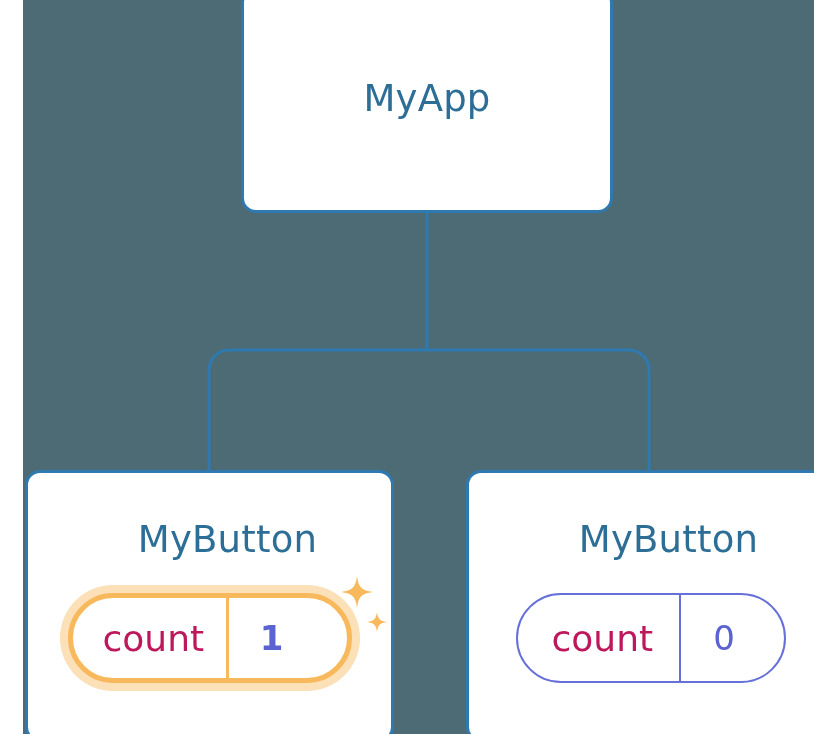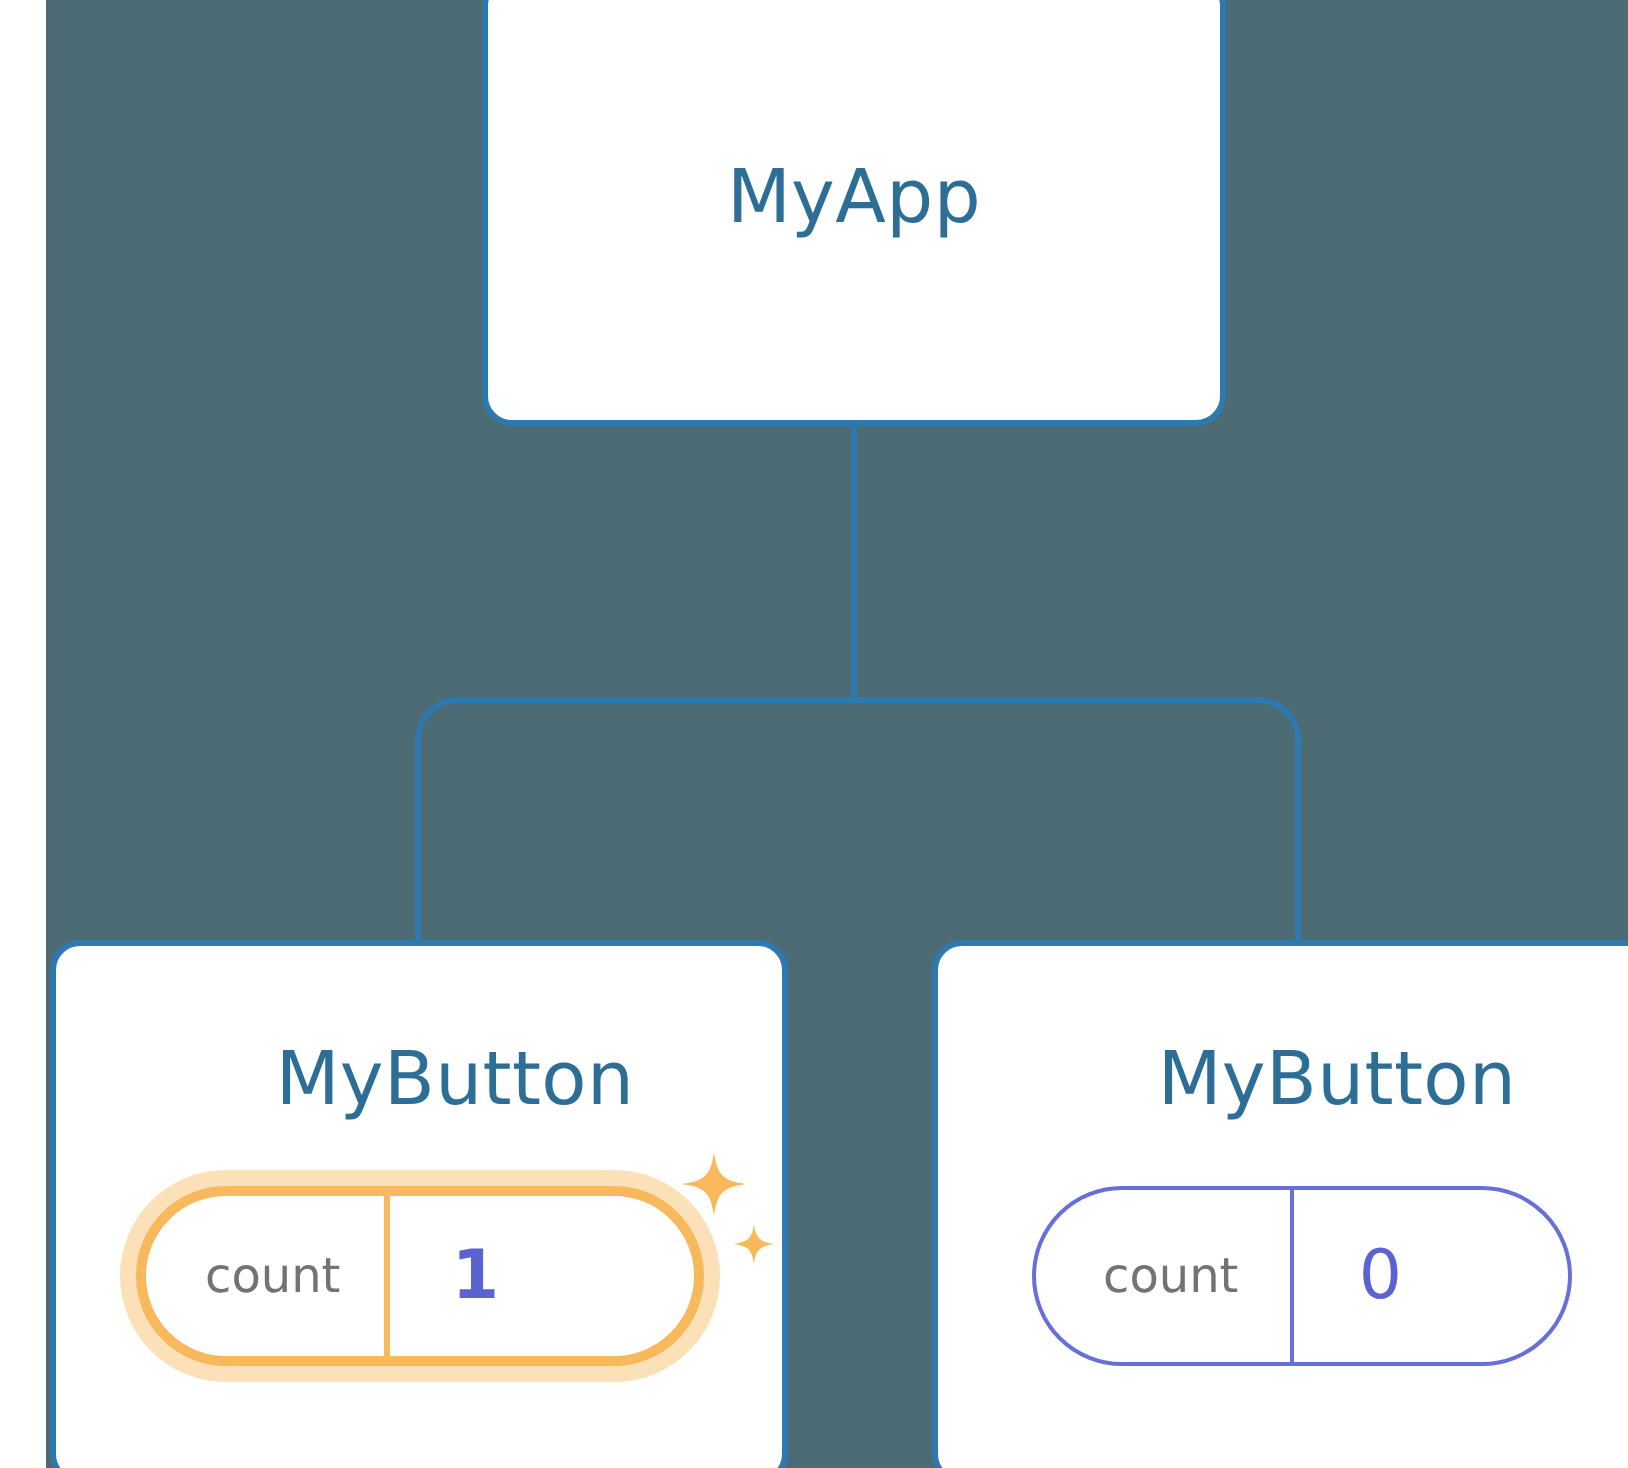--- a/index.html
+++ b/index.html
@@ -92,22 +92,22 @@
     box-sizing: border-box;
   }
   .pill-cell {
     display: flex;
     align-items: center;
     justify-content: center;
     box-sizing: border-box;
   }
   .pill-label {
     padding: 0 26px 0 34px;
-    font-size: 24px;
-    color: #737373;
+    font-size: 36px;
+    color: #be185d;
     font-weight: 400;
   }
   .pill-value {
     width: 88px;
     font-size: 34px;
     color: #5b63d3;
   }
 
   
   .pill.is-active {

